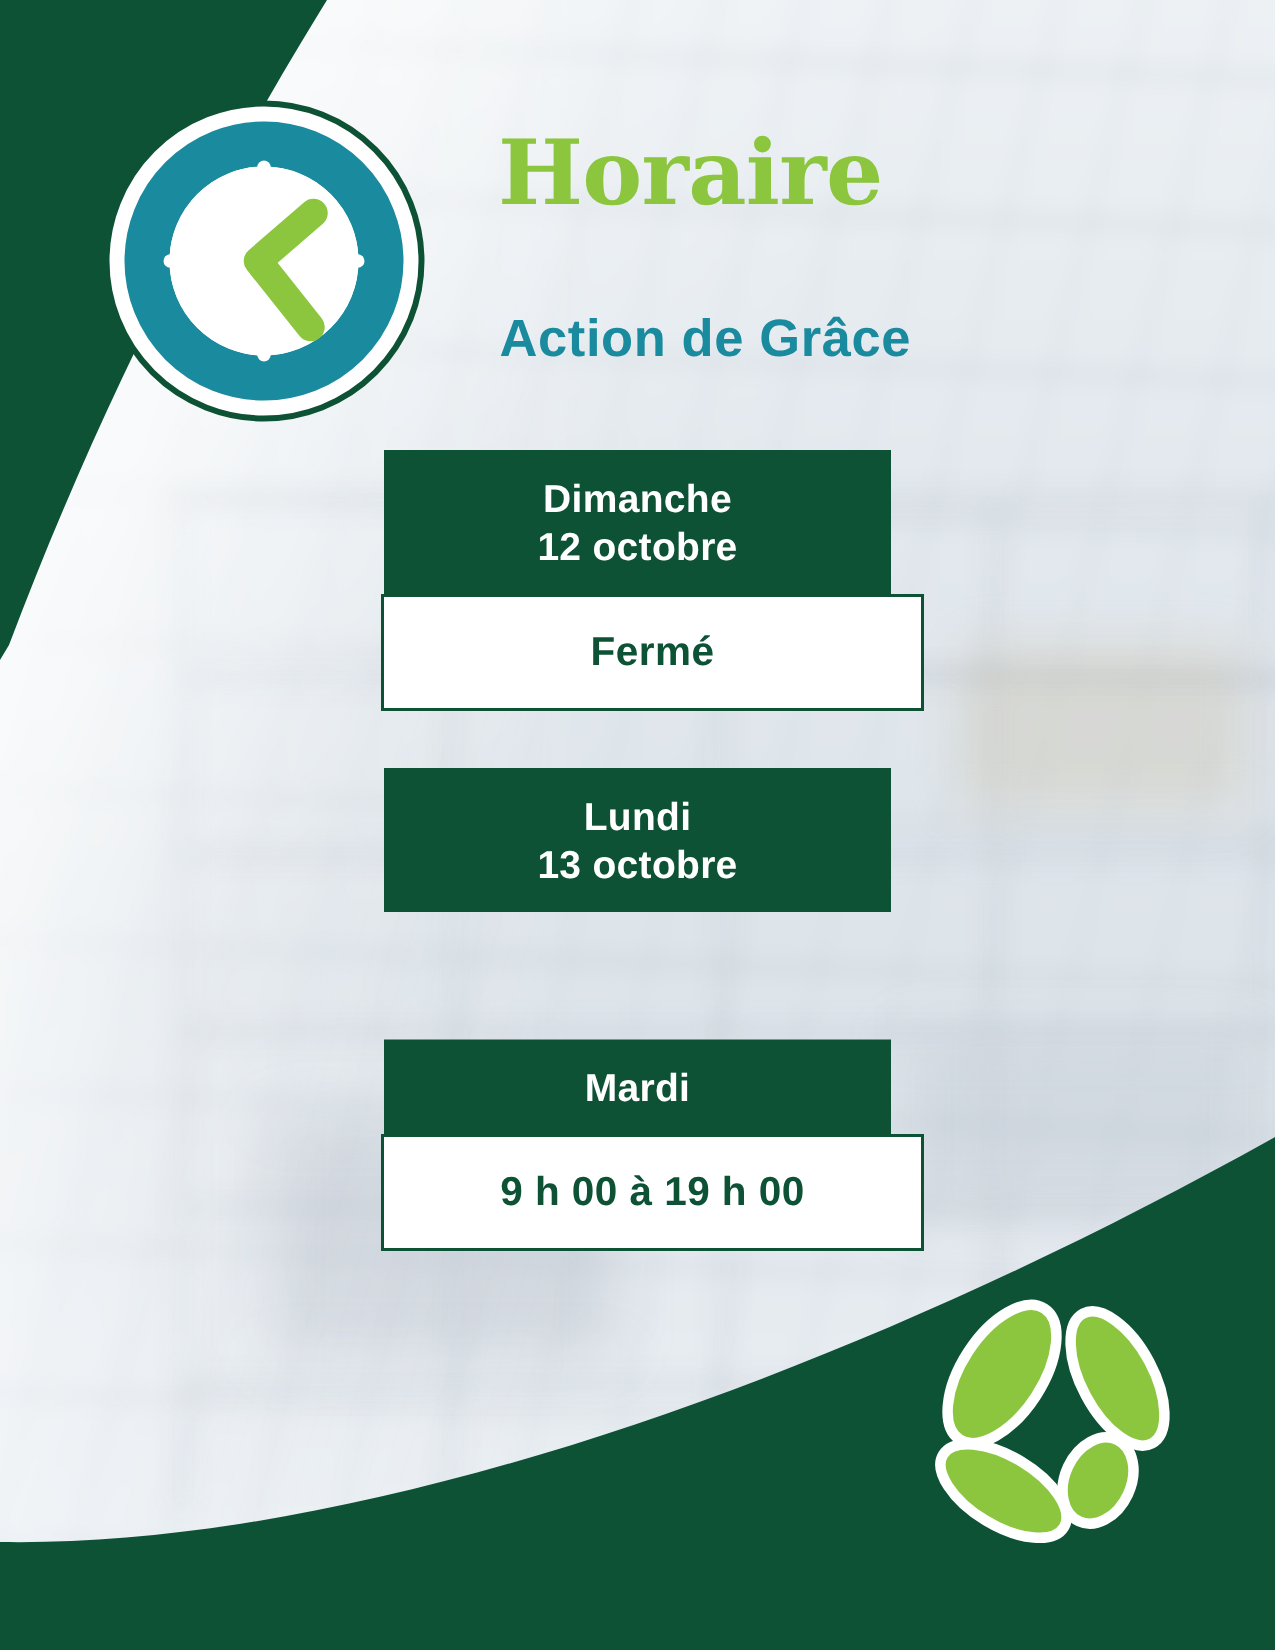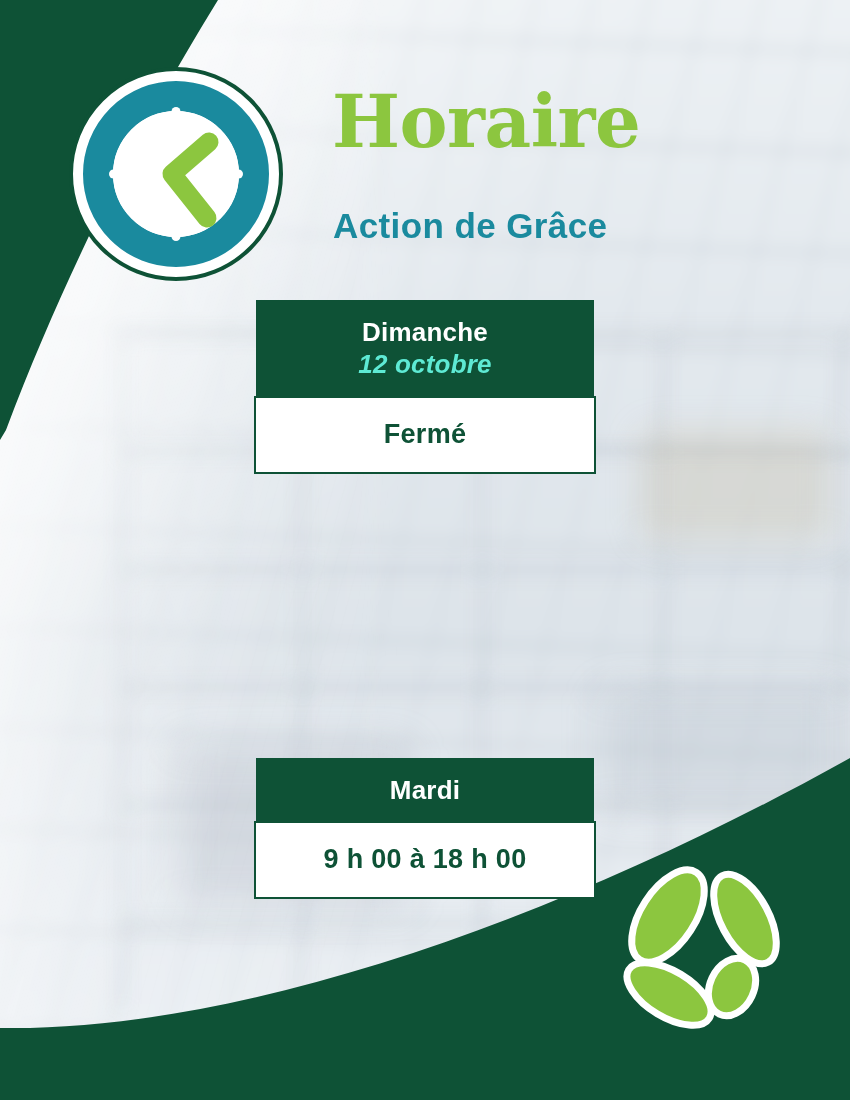--- a/index.html
+++ b/index.html
@@ -66,21 +66,21 @@
   
   .clock{
     position:absolute;left:68px;top:66px;width:216px;height:216px;
   }
 
   
   .title{
     position:absolute;left:332px;top:86px;
     font-family:"DejaVu Serif", serif;
     font-weight:700;
-    font-size:72px;
+    font-size:60px;
     line-height:1;
     letter-spacing:-0.5px;
     color:#8CC63F;
   }
   .subtitle{
     position:absolute;left:333px;top:206px;
     font-family:"Liberation Sans", sans-serif;
     font-weight:700;
     font-size:35px;
     letter-spacing:0.4px;
@@ -98,37 +98,36 @@
   .card-day{
     display:block;
     color:#ffffff;
     font-size:26px;
     font-weight:700;
     letter-spacing:0.2px;
     line-height:1.16;
   }
   .card-date{
     display:block;
-    color:#5eead4;
+    color:#ffffff;
     font-size:26px;
     font-weight:700;
     letter-spacing:0.2px;
     line-height:1.2;
     margin-top:2px;
-    font-style:italic;
   }
   .card-body{
     position:relative;
     left:-2px;
     width:338px;
     background:#ffffff;
     border:2px solid #0E5236;
     box-sizing:content-box;
     text-align:center;
-    padding:21px 0 22px;
+    padding:21px 10px 22px;
   }
   .card-hours{
     display:block;
     color:#0E5236;
     font-size:27px;
     font-weight:700;
     letter-spacing:0.3px;
   }
 
   
@@ -187,28 +186,32 @@
       <div class="card-head">
         <span class="card-day">Dimanche</span>
         <span class="card-date">12 octobre</span>
       </div>
       <div class="card-body">
         <span class="card-hours">Fermé</span>
       </div>
     </div>
 
     <div class="card" style="left:256px;top:512px;">
+      <div class="card-head">
+        <span class="card-day">Lundi</span>
+        <span class="card-date">13 octobre</span>
+      </div>
     </div>
 
-    <div class="card" style="left:256px;top:758px;">
+    <div class="card" style="left:256px;top:693px;">
       <div class="card-head">
         <span class="card-day">Mardi</span>
       </div>
       <div class="card-body">
-        <span class="card-hours">9 h 00 à 18 h 00</span>
+        <span class="card-hours">9 h 00 à 19 h 00</span>
       </div>
     </div>
 
   </div>
 
   <div class="butterfly">
     <svg width="192" height="192" viewBox="0 0 192 192" xmlns="http://www.w3.org/2000/svg">
       <g>
 
         <ellipse cx="56" cy="58" rx="27" ry="52" transform="rotate(33 56 58)" fill="#8CC63F" stroke="#FFFFFF" stroke-width="7"></ellipse>

